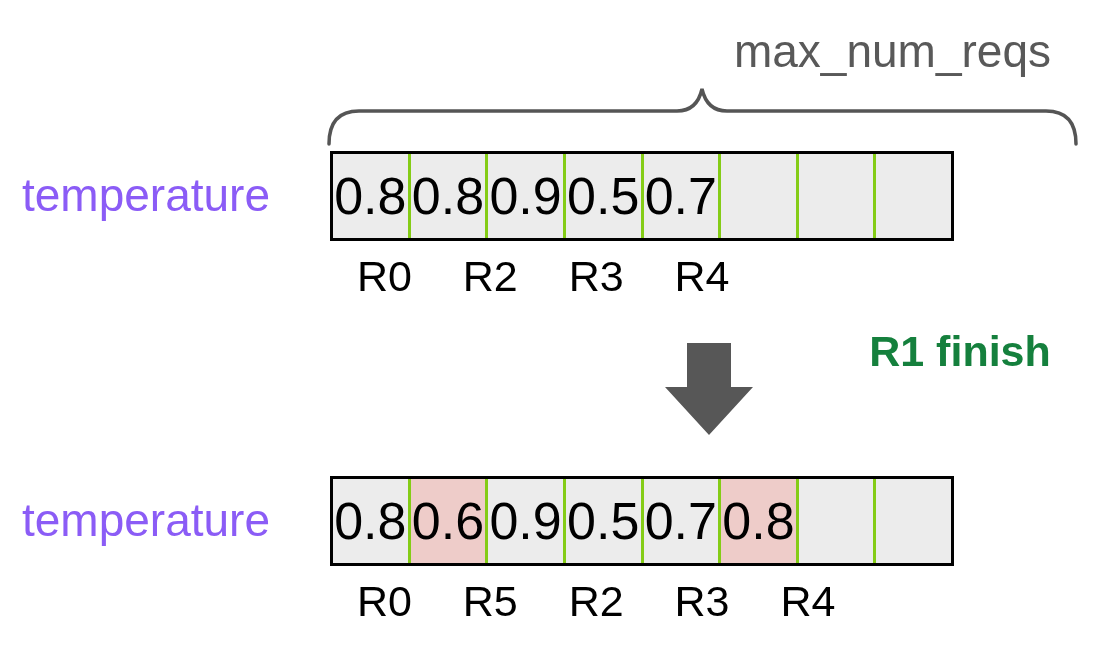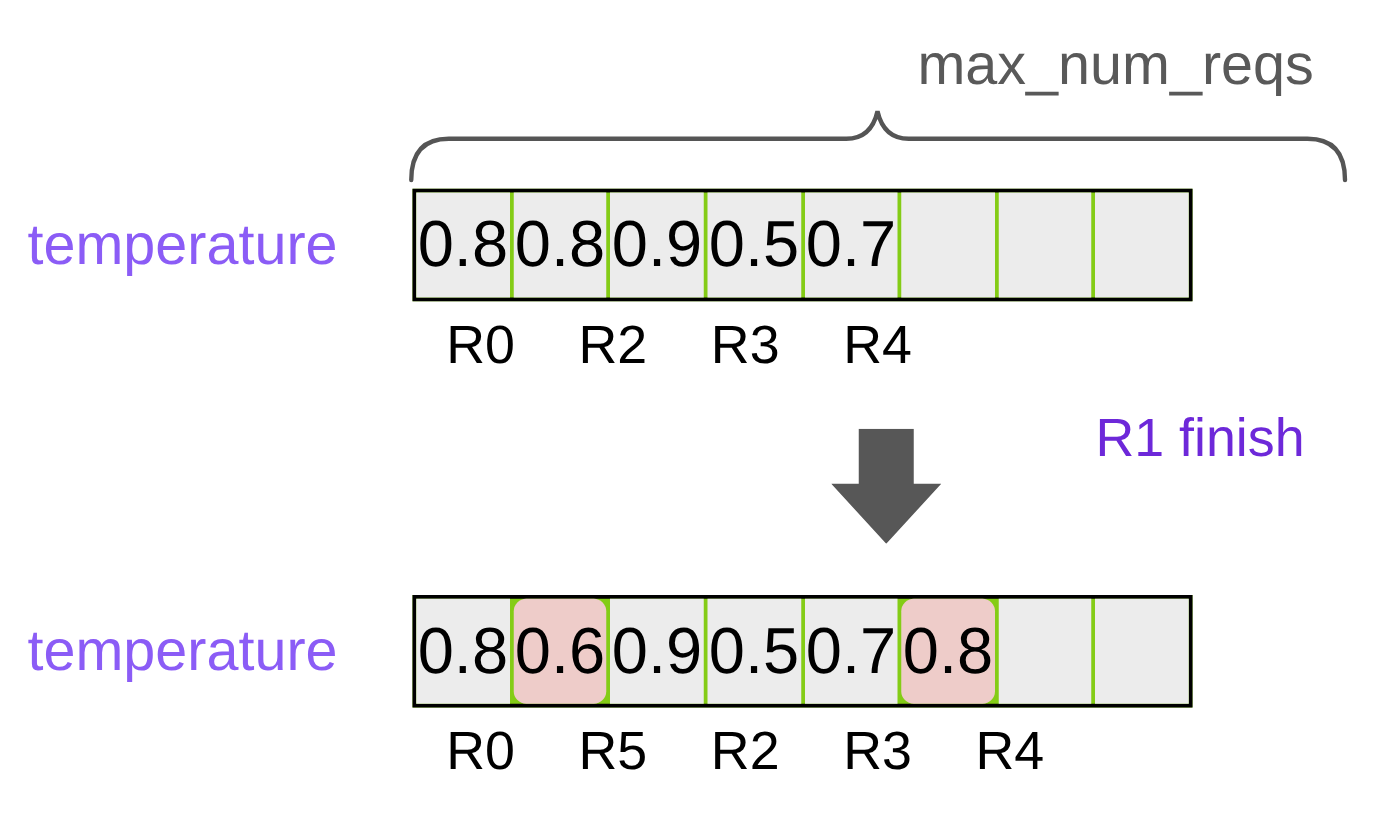--- a/index.html
+++ b/index.html
@@ -53,21 +53,21 @@
   .cell {
     flex: 1 1 0;
     background: #ececec;
     display: flex;
     align-items: center;
     justify-content: center;
     font-size: 52px;
     color: #000000;
     line-height: 1;
   }
-  .cell.highlight { background: #eeccc9; border-radius: 10px; }
+  .cell.highlight { background: #eeccc9; }
   .req-labels {
     position: absolute;
     left: 333px;
     width: 738px;
     display: flex;
     gap: 3px;
   }
   .req-labels.top { top: 252px; }
   .req-labels.bottom { top: 577px; }
   .req-labels .slot {
@@ -85,22 +85,23 @@
     height: 92px;
   }
   .transition-text {
     position: absolute;
     left: 820px;
     top: 321px;
     width: 280px;
     text-align: center;
     font-size: 43px;
     line-height: 61px;
-    color: #6d28d9;
+    color: #15803d;
     white-space: nowrap;
+    font-weight: bold;
   }
 </style>
 </head>
 <body>
 
 <div class="canvas">
 
   <div class="title">max_num_reqs</div>
 
   <svg class="brace-svg" viewBox="0 0 755 64">

